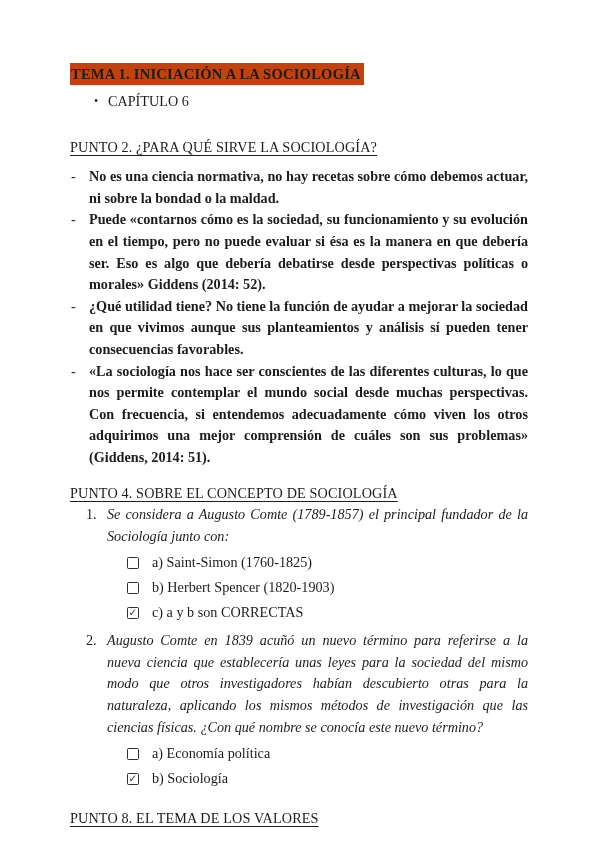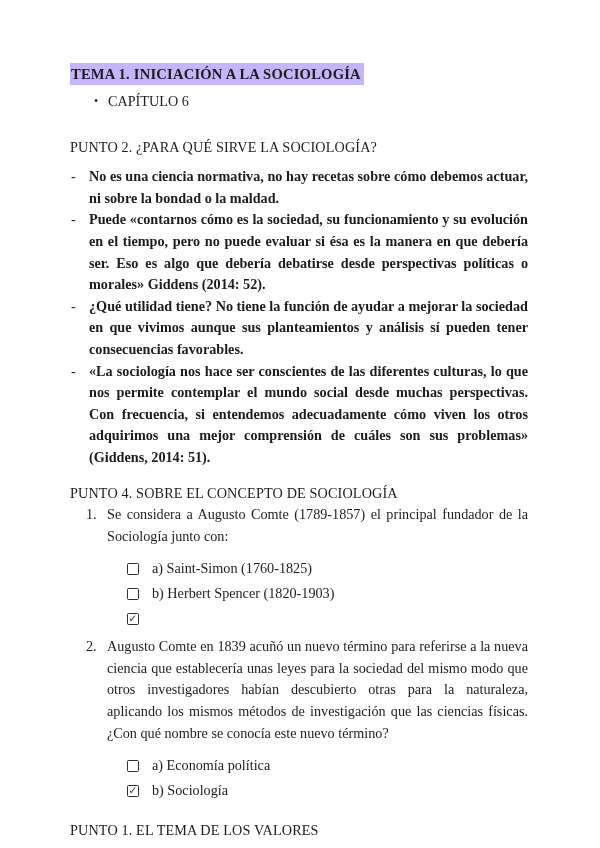--- a/index.html
+++ b/index.html
@@ -16,33 +16,34 @@
     height: 848px;
     padding: 63px 72px 0 70px;
     background: #ffffff;
     overflow: hidden;
   }
   .doc-title {
     display: inline-block;
     font-weight: bold;
     font-size: 14.6px;
     line-height: 20px;
-    background: #c4b5fd;
+    background: #c2410c;
     padding: 1px 3px 1px 1px;
     letter-spacing: 0.2px;
     text-align: center;
   }
   .chapter-row {
     display: flex;
     margin-top: 6px;
     padding-left: 24px;
     line-height: 19px;
   }
   .chapter-row .marker { width: 14px; flex: none; font-size: 12px; }
   .section-heading {
+    text-decoration: underline;
     text-underline-offset: 3px;
     letter-spacing: 0.15px;
   }
   .heading-p2 { margin-top: 26px; margin-bottom: 8px; }
   .heading-p4 { margin-top: 14px; margin-bottom: 0; }
   .heading-p6 { margin-top: 17px; }
   .dash-item {
     display: flex;
     align-items: flex-start;
   }
@@ -55,22 +56,22 @@
     flex: 1;
     text-align: justify;
     font-weight: bold;
   }
   .q-item {
     display: flex;
     align-items: flex-start;
     padding-left: 16px;
   }
   .q-item .marker { width: 21px; flex: none; }
-  .q-item .ptext { flex: 1; text-align: justify; }
-  .options { margin-top: 9px; margin-bottom: 5px; }
+  .q-item .ptext { flex: 1; text-align: justify; font-style: italic; }
+  .options { margin-top: 3px; margin-bottom: 5px; }
   .option-row {
     display: flex;
     align-items: center;
     height: 25px;
     padding-left: 57px;
   }
   .checkbox {
     width: 12px;
     height: 12px;
     border: 1.4px solid #2e2e2e;
@@ -128,33 +129,34 @@
     <div class="option-row">
       <span class="checkbox"></span>
       <span>a) Saint-Simon (1760-1825)</span>
     </div>
     <div class="option-row">
       <span class="checkbox"></span>
       <span>b) Herbert Spencer (1820-1903)</span>
     </div>
     <div class="option-row">
       <span class="checkbox">✓</span>
+      <span>c) a y b son CORRECTAS</span>
     </div>
   </div>
 
   <div class="q-item">
     <span class="marker">2.</span>
     <span class="ptext">Augusto Comte en 1839 acuñó un nuevo término para referirse a la nueva ciencia que establecería unas leyes para la sociedad del mismo modo que otros investigadores habían descubierto otras para la naturaleza, aplicando los mismos métodos de investigación que las ciencias físicas. ¿Con qué nombre se conocía este nuevo término?</span>
   </div>
   <div class="options">
     <div class="option-row">
       <span class="checkbox"></span>
       <span>a) Economía política</span>
     </div>
     <div class="option-row">
       <span class="checkbox">✓</span>
       <span>b) Sociología</span>
     </div>
   </div>
 
-  <div class="section-heading heading-p6">PUNTO 1. EL TEMA DE LOS VALORES</div>
+  <div class="section-heading heading-p6">PUNTO 8. EL TEMA DE LOS VALORES</div>
 
 </div>
 
 </body></html>

